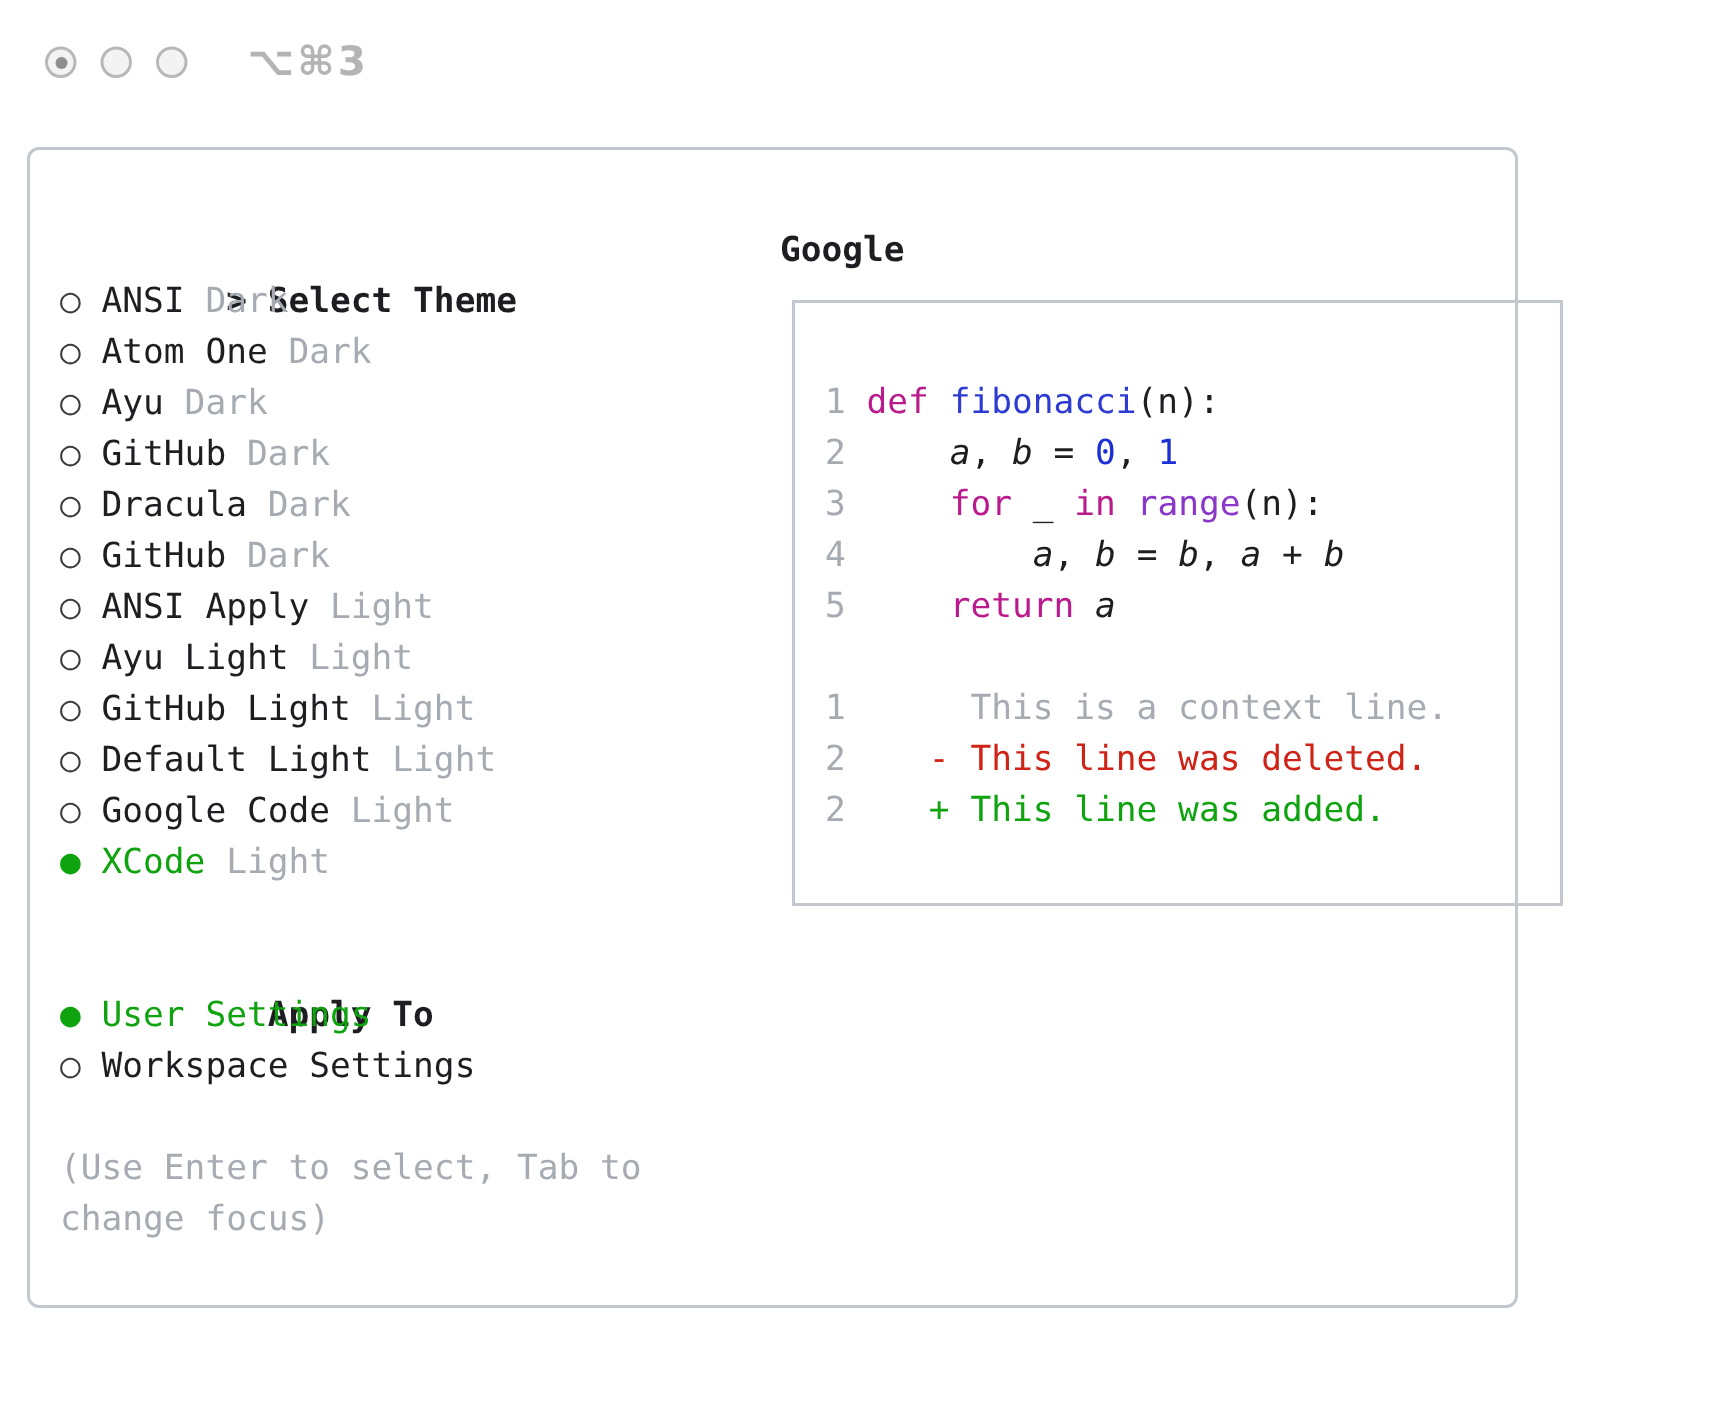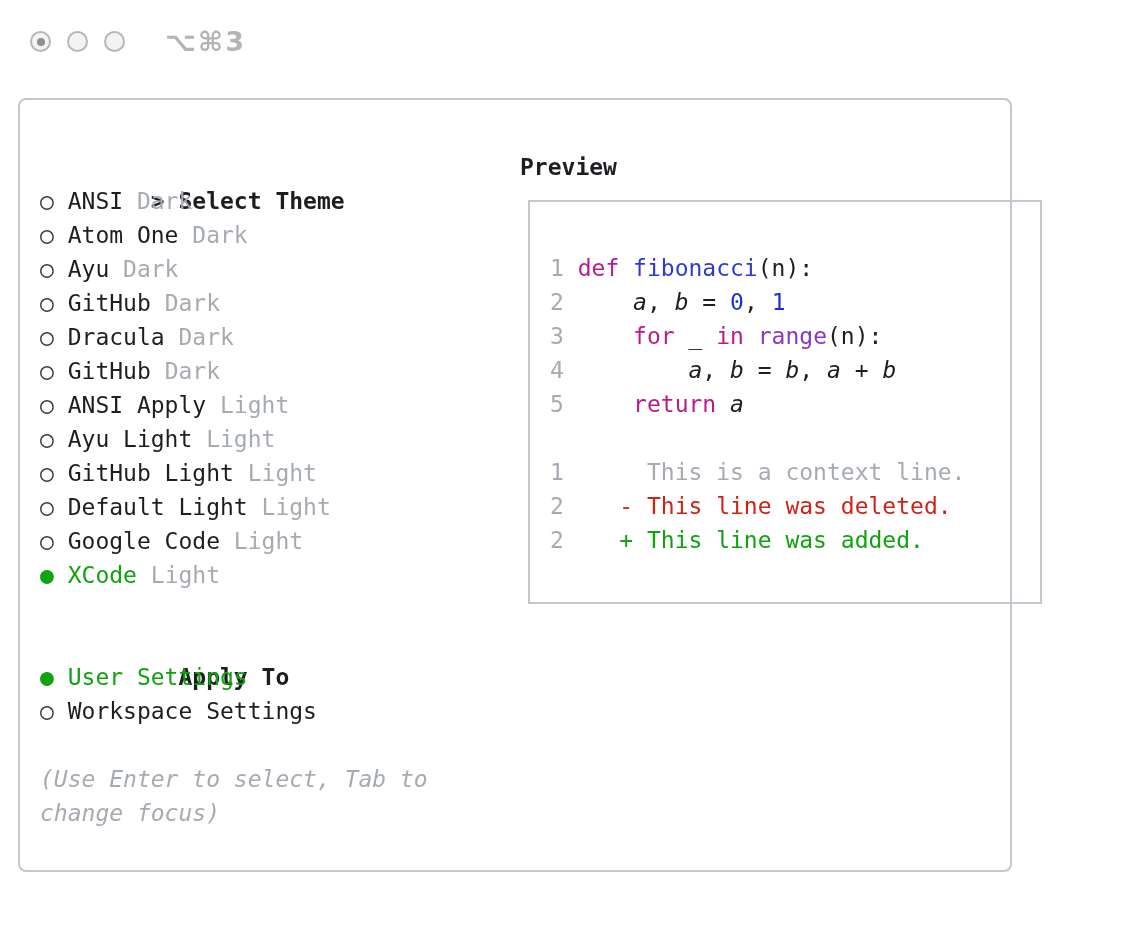--- a/index.html
+++ b/index.html
@@ -36,21 +36,21 @@
   .row.title{font-weight:bold;}
   .marker{display:inline-block;width:2ch;}
   .cursor{font-weight:bold;}
   .item .marker{color:#3c3c3c;}
   .item.selected .marker{color:var(--accent-green,#0fa30f);}
   .item.selected .name{color:var(--accent-green,#0fa30f);}
   .item .variant{color:var(--muted-gray,#a6abb2);margin-left:1ch;text-align:center;}
   .spacer{height:34px;}
   .apply-title{padding-left:2ch;}
   .hint{color:var(--muted-gray,#a6abb2);}
-  .hint div{height:34px;line-height:34px;white-space:pre;font-style:italic;}
+  .hint div{height:34px;line-height:34px;white-space:pre;}
 
   
   .right{position:absolute;left:500px;top:50px;}
   .preview-title{font-weight:bold;height:34px;line-height:34px;}
   .preview-box{
     margin-left:8px;margin-top:16px;width:514px;height:404px;box-sizing:border-box;
     border:2px solid var(--panel-border,#c2c8ce);padding:49px 0 0 20px;overflow:hidden;
   }
   .code-line{height:34px;line-height:34px;white-space:pre;}
   .tok-linenum{color:var(--muted-gray,#a6abb2);}
@@ -111,21 +111,21 @@
 
       <div class="spacer"></div>
 
       <div class="hint">
         <div>(Use Enter to select, Tab to</div>
         <div>change focus)</div>
       </div>
     </div>
 
     <div class="right">
-      <div class="preview-title">Preview</div>
+      <div class="preview-title">Google</div>
       <div class="preview-box">
         <div id="code">
             <div class="code-line"><span class="tok-linenum">1 </span><span class="tok-keyword">def </span><span class="tok-function">fibonacci</span><span class="tok-plain">(n):</span></div>
             <div class="code-line"><span class="tok-linenum">2 </span><span class="tok-plain">    </span><span class="tok-variable">a</span><span class="tok-plain">, </span><span class="tok-variable">b</span><span class="tok-plain"> = </span><span class="tok-number">0</span><span class="tok-plain">, </span><span class="tok-number">1</span></div>
             <div class="code-line"><span class="tok-linenum">3 </span><span class="tok-plain">    </span><span class="tok-keyword">for</span><span class="tok-plain"> _ </span><span class="tok-keyword">in</span><span class="tok-plain"> </span><span class="tok-type">range</span><span class="tok-plain">(n):</span></div>
             <div class="code-line"><span class="tok-linenum">4 </span><span class="tok-plain">        </span><span class="tok-variable">a</span><span class="tok-plain">, </span><span class="tok-variable">b</span><span class="tok-plain"> = </span><span class="tok-variable">b</span><span class="tok-plain">, </span><span class="tok-variable">a</span><span class="tok-plain"> + </span><span class="tok-variable">b</span></div>
             <div class="code-line"><span class="tok-linenum">5 </span><span class="tok-plain">    </span><span class="tok-keyword">return</span><span class="tok-plain"> </span><span class="tok-variable">a</span></div>
             <div class="code-line">&nbsp;</div>
             <div class="code-line"><span class="tok-linenum">1 </span><span class="tok-context">     This is a context line.</span></div>
             <div class="code-line"><span class="tok-linenum">2 </span><span class="tok-deleted">   - This line was deleted.</span></div>

